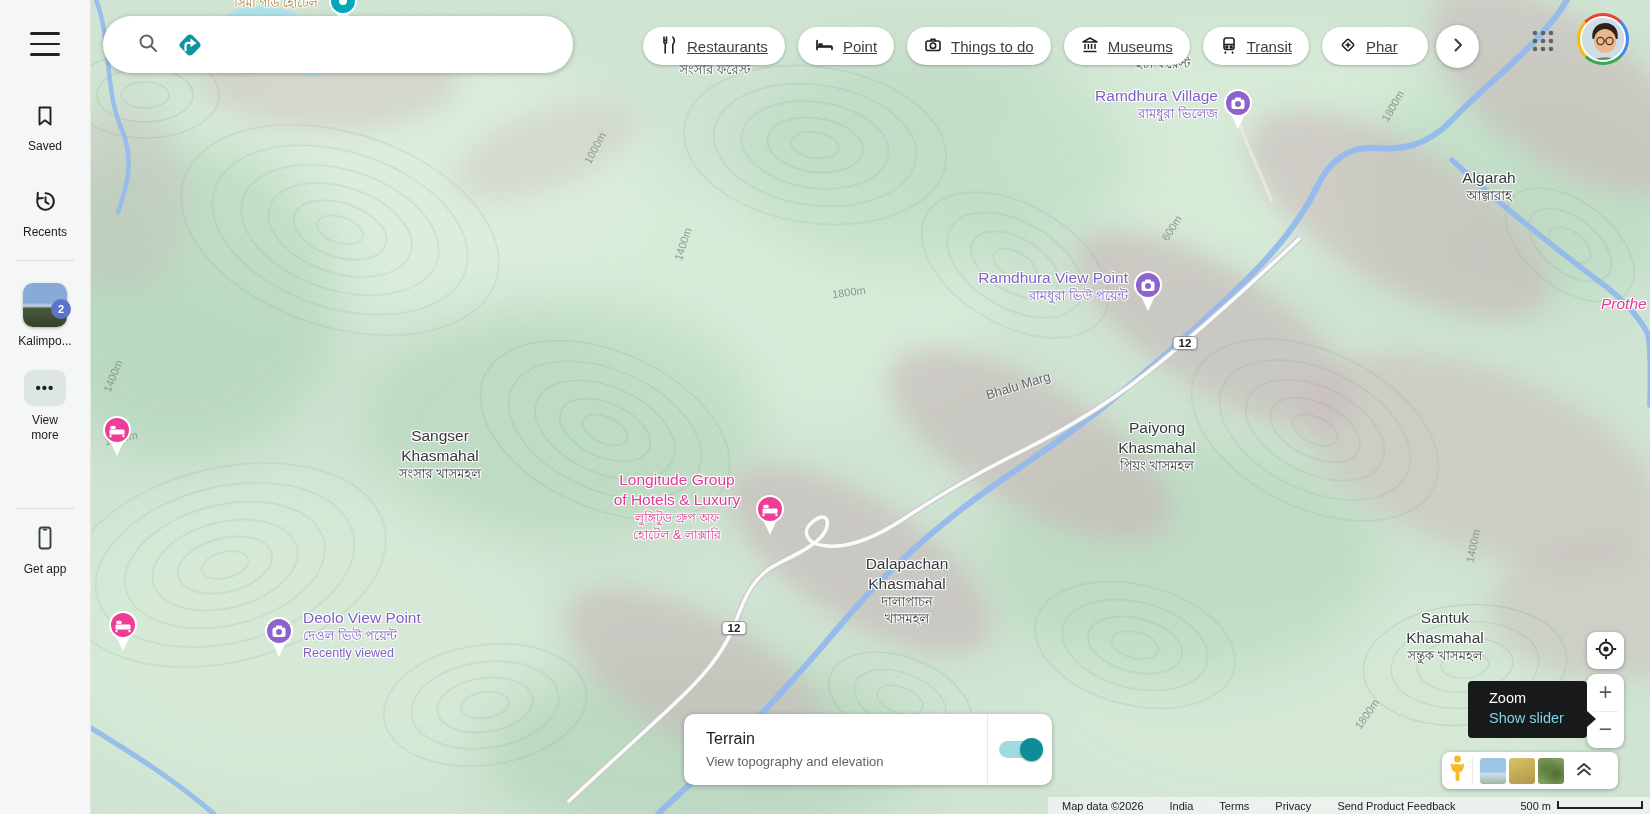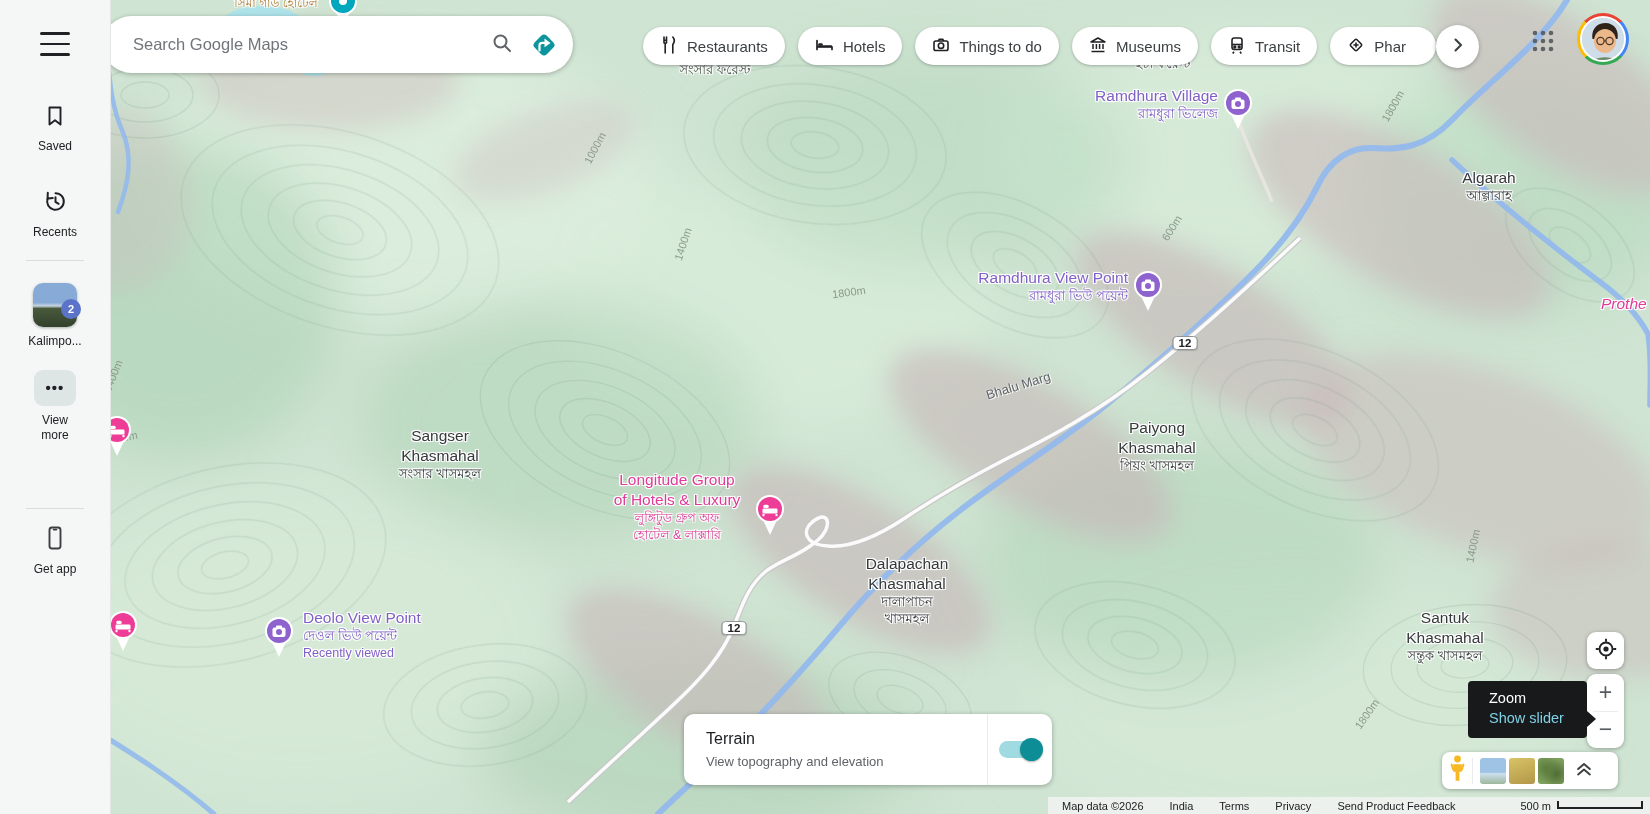--- a/index.html
+++ b/index.html
@@ -1,37 +1,37 @@
 <!DOCTYPE html>
 <html><head>
 <meta charset="utf-8">
 <style>
   html,body{margin:0;padding:0;background:#e8e8e8;}
   *{box-sizing:border-box;font-family:"Liberation Sans","DejaVu Sans",sans-serif;}
   .stage{position:relative;width:1650px;height:814px;overflow:hidden;background:#cfe4d2;}
 
   
-  .sidebar{position:absolute;left:0;top:0;width:111px;height:814px;background:#f5f7f7;border-right:1px solid #e3e6e5;z-index:30;display:flex;flex-direction:column;align-items:center;}
+  .sidebar{position:absolute;left:0;top:0;width:91px;height:814px;background:#f5f7f7;border-right:1px solid #e3e6e5;z-index:30;display:flex;flex-direction:column;align-items:center;}
   .menu-btn{margin-top:32px;width:30px;height:24px;display:flex;flex-direction:column;justify-content:space-between;cursor:pointer;}
   .menu-btn span{display:block;height:2.6px;background:#202124;border-radius:2px;}
   .side-item{margin-top:26px;display:flex;flex-direction:column;align-items:center;gap:7px;cursor:pointer;color:#3c4043;}
   .side-item .lbl{font-size:12px;color:#202124;text-align:center;line-height:1.3;}
   .side-div{width:58px;height:1px;background:#dadce0;margin:20px 0 0 0;}
   .trip-thumb{width:44px;height:44px;border-radius:10px;position:relative;box-shadow:0 1px 3px rgba(0,0,0,.3);}
   .trip-badge{position:absolute;right:-4px;bottom:8px;min-width:20px;height:20px;border-radius:50%;color:#fff;font-size:11px;font-weight:bold;display:flex;align-items:center;justify-content:center;padding:0 3px;}
   .vm-icon{width:42px;height:36px;border-radius:9px;background:#dde6e4;display:flex;align-items:center;justify-content:center;font-size:15px;letter-spacing:1px;color:#202124;font-weight:bold;}
 
   
   .searchpill{position:absolute;left:103px;top:16px;width:470px;height:57px;background:#fff;border-radius:29px;box-shadow:0 1px 5px rgba(0,0,0,.28);display:flex;align-items:center;z-index:25;padding:0 14px 0 28px;}
   .searchpill input{flex:1;border:none;outline:none;font-size:16.5px;color:#202124;background:transparent;}
   .searchpill input::placeholder{color:#70757a;}
   .icon-btn{background:none;border:none;cursor:pointer;display:flex;align-items:center;justify-content:center;padding:6px;}
   .dir-diamond{width:30px;height:30px;position:relative;margin-left:10px;}
   .chiprow{position:absolute;left:643px;top:27px;display:flex;gap:13px;z-index:24;}
-  .chip{height:38px;background:#fff;border-radius:19px;box-shadow:0 1px 3px rgba(60,64,67,.35);display:flex;align-items:center;gap:9px;padding:0 17px;font-size:15px;color:#3c4043;cursor:pointer;white-space:nowrap;}
+  .chip{height:38px;background:#fff;border-radius:19px;box-shadow:0 1px 3px rgba(60,64,67,.35);display:flex;align-items:center;gap:9px;padding:0 17px;font-size:15px;color:#3c4043;cursor:pointer;white-space:nowrap;text-decoration:underline;}
   .chip.clipped{width:106px;overflow:hidden;padding-right:8px;}
   .chev-circle{position:absolute;left:1436px;top:25px;width:43px;height:43px;border-radius:50%;background:#fff;box-shadow:0 1px 4px rgba(60,64,67,.4);display:flex;align-items:center;justify-content:center;cursor:pointer;z-index:26;}
   .grid-btn{position:absolute;left:1530px;top:28px;width:26px;height:26px;cursor:pointer;z-index:25;}
   .avatar{position:absolute;left:1577px;top:13px;width:52px;height:52px;border-radius:50%;background:conic-gradient(from -45deg,#ea4335 0 25%,#4285f4 0 50%,#34a853 0 75%,#fbbc04 0 100%);padding:3px;cursor:pointer;z-index:25;}
   .avatar .inner{width:100%;height:100%;border-radius:50%;background:#cfdde8;overflow:hidden;border:2px solid #fff;}
 
   
   .ml{position:absolute;text-align:center;line-height:1.3;white-space:nowrap;z-index:10;
       text-shadow:0 0 2px #fff,0 0 3px #fff,1px 1px 0 rgba(255,255,255,.95),-1px -1px 0 rgba(255,255,255,.95),1px -1px 0 rgba(255,255,255,.95),-1px 1px 0 rgba(255,255,255,.95);}
   .ml .en{font-size:15.5px;font-weight:500;display:block;}
@@ -409,21 +409,20 @@
         <svg width="24" height="26" viewBox="0 0 24 26">
             <rect x="6.5" y="2.5" width="11" height="21" rx="2.5" fill="none" stroke="#3c4043" stroke-width="1.9"></rect>
             <path d="M10.5 4.6h3" stroke="#3c4043" stroke-width="1.6" stroke-linecap="round"></path>
           </svg>
       </span>
       <span class="lbl">Get app</span>
     </div>
   </div>
 
   <div class="searchpill">
-    <input type="text" placeholder="Search Google Maps" style="">
     <button class="icon-btn">
       <span>
         <svg width="22" height="22" viewBox="0 0 22 22" fill="none" stroke="#5f6368" stroke-width="2" stroke-linecap="round">
             <circle cx="9.5" cy="9.5" r="6"></circle>
             <path d="M14 14l5 5"></path>
           </svg>
       </span>
     </button>
     <button class="icon-btn dir-diamond" style="padding:0;">
       <span style="position:relative;display:block;width:30px;height:30px;">
@@ -443,21 +442,21 @@
             <path d="M12.8 1c1.8 2.2 1.8 5.2 0 7.4V17"></path>
           </svg></span>
       <span>Restaurants</span>
     </div>
     <div class="chip">
       <span><svg width="19" height="18" viewBox="0 0 19 18">
             <path d="M2 4.5v9M2 11h15v2.5" fill="none" stroke="#202124" stroke-width="1.7" stroke-linecap="round"></path>
             <rect x="3.2" y="7.2" width="4.6" height="2.6" rx="1.3" fill="#202124"></rect>
             <rect x="2.8" y="9.2" width="14.2" height="2" rx="0.6" fill="#202124"></rect>
           </svg></span>
-      <span>Hotels</span>
+      <span>Point</span>
     </div>
     <div class="chip">
       <span><svg width="18" height="18" viewBox="0 0 18 18" fill="none" stroke="#202124" stroke-width="1.6">
             <rect x="2" y="5" width="14" height="9.5" rx="1.8"></rect>
             <circle cx="9" cy="9.7" r="2.7"></circle>
             <path d="M6.3 5l1-1.8h3.4l1 1.8"></path>
           </svg></span>
       <span>Things to do</span>
     </div>
     <div class="chip">

